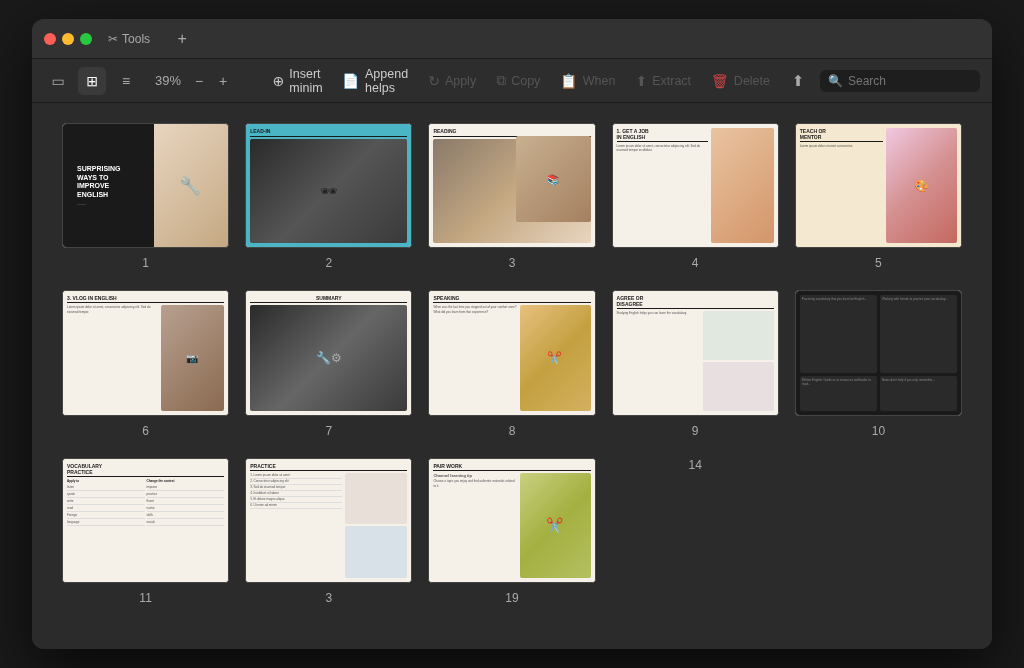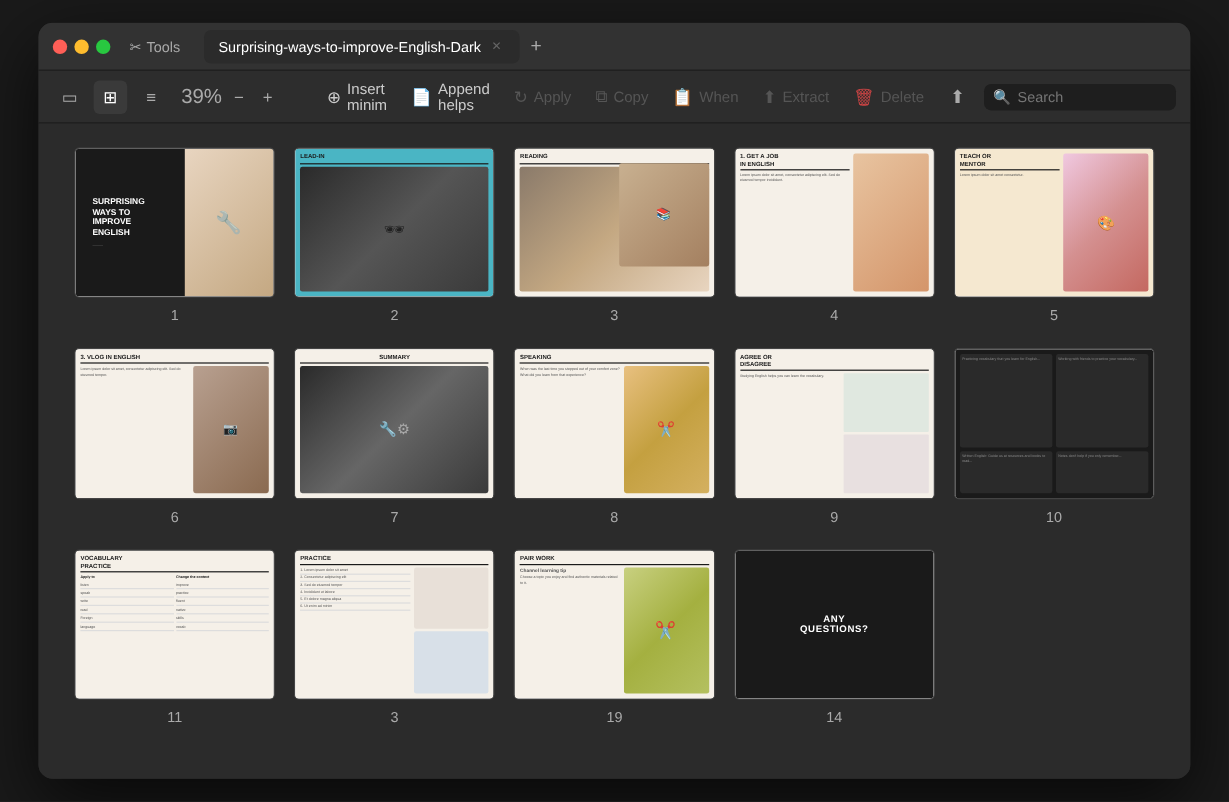--- a/index.html
+++ b/index.html
@@ -125,21 +125,21 @@
     }
     .tb-icon-btn.active { background: #3a3a3a; color: #fff; }
     .zoom-control {
       display: flex;
       align-items: center;
       gap: 2px;
       margin-left: 4px;
     }
     .zoom-label {
       color: #aaa;
-      font-size: 17px;
+      font-size: 13px;
       min-width: 36px;
       text-align: center;
     }
     .zoom-btn {
       width: 22px;
       height: 22px;
       border-radius: 4px;
       display: flex;
       align-items: center;
       justify-content: center;
@@ -591,24 +591,20 @@
     <div class="traffic-lights">
       <div class="traffic-light tl-red"></div>
       <div class="traffic-light tl-yellow"></div>
       <div class="traffic-light tl-green"></div>
     </div>
     <div class="tools-menu">
       <span>✂</span>
       <span>Tools</span>
     </div>
     <div class="tabs">
-      <div class="tab active">
-        <span>Surprising-ways-to-improve-English-Dark</span>
-        <span class="close-btn">✕</span>
-      </div>
       <div class="new-tab-btn">
         <span>+</span>
       </div>
     </div>
   </div>
 
   <div class="toolbar">
     <div class="tb-left">
       <div class="tb-icon-btn">
         <span>▭</span>
@@ -882,23 +878,18 @@
                 <div style="font-size:3px; color:#555; line-height:1.4;">Choose a topic you enjoy and find authentic materials related to it.</div>
               </div>
               <div class="slide-13-right" style="display:flex; align-items:center; justify-content:center; font-size:14px;">✂️</div>
             </div>
           </div>
         </div>
         <span class="page-number">19</span>
       </div>
 
       <div class="page-item">
-        <div class="page-thumb">
-          <div class="slide slide-14">
-            <div class="slide-14-text">ANY<br>QUESTIONS?</div>
-          </div>
-        </div>
         <span class="page-number">14</span>
       </div>
 
     </div>
   </div>
 </div>
 
 </body></html>

